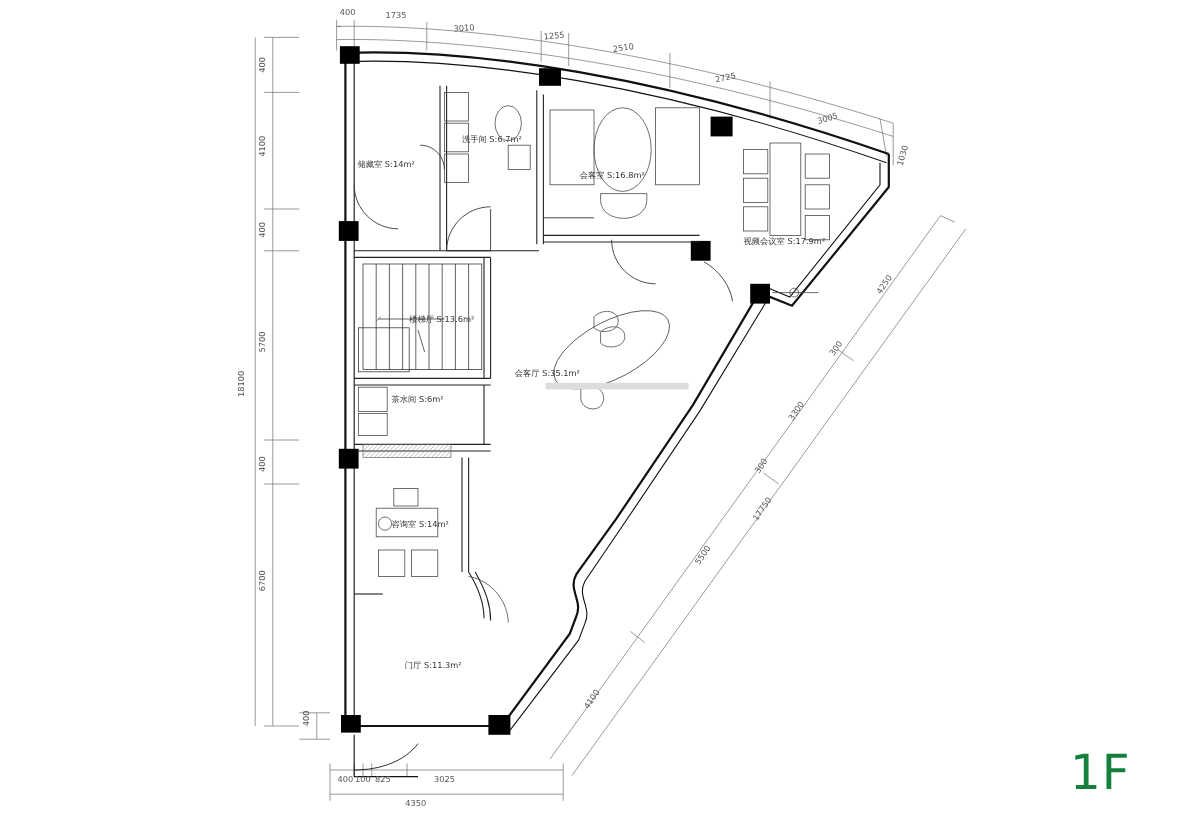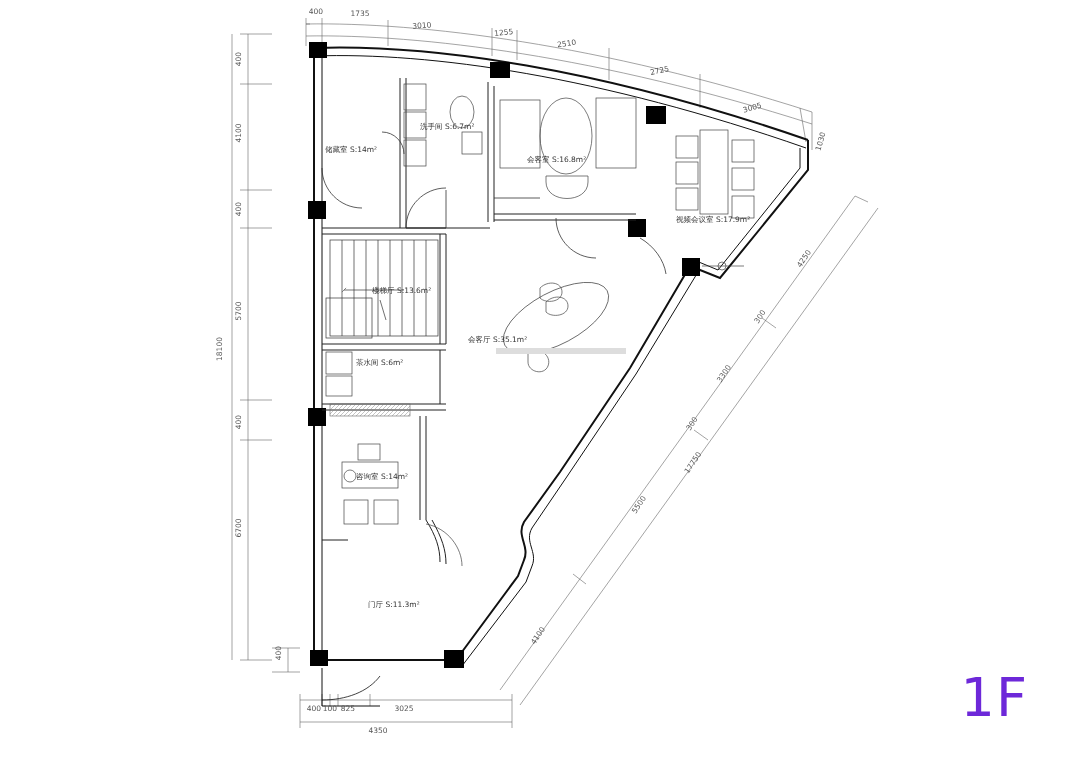--- a/index.html
+++ b/index.html
@@ -3,21 +3,21 @@
 <meta charset="utf-8">
 <style>
   html,body{margin:0;padding:0;background:#ffffff;}
   body{width:1080px;height:757px;overflow:hidden;
        font-family:"DejaVu Sans","Liberation Sans",sans-serif;}
   #stage{position:relative;width:1080px;height:757px;background:#fff;}
   #plan{position:absolute;left:0;top:0;width:1080px;height:757px;}
   .floor-tag{
     position:absolute;right:52px;bottom:32px;
     font-family:"DejaVu Sans","Liberation Sans",sans-serif;
-    font-size:54px;font-weight:400;color:#6d28d9;letter-spacing:1px;
+    font-size:44px;font-weight:400;color:#15803d;letter-spacing:1px;
     line-height:1;user-select:none;
   }
 </style>
 </head>
 <body>
 
 <div id="stage">
 
   <svg id="plan" viewBox="0 0 1080 757">
     <defs>

